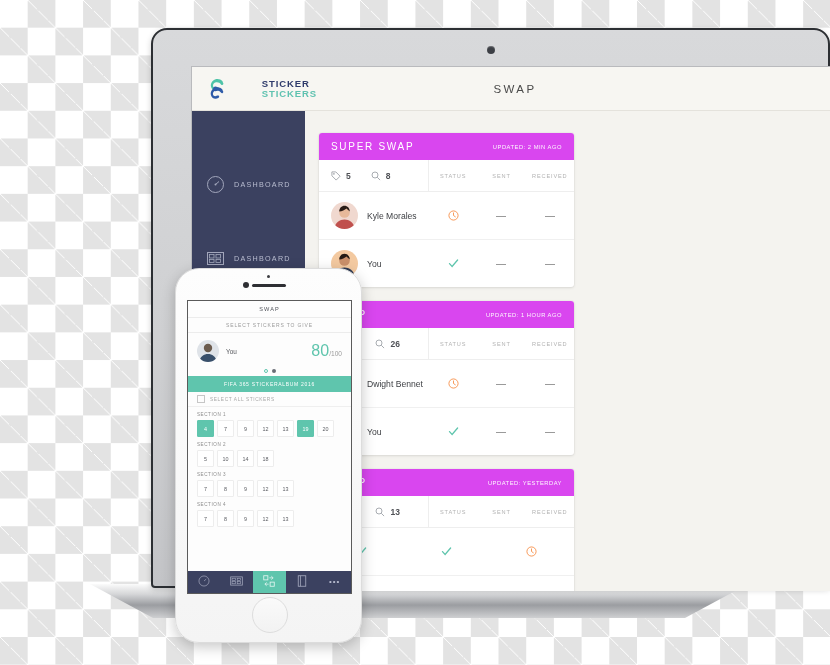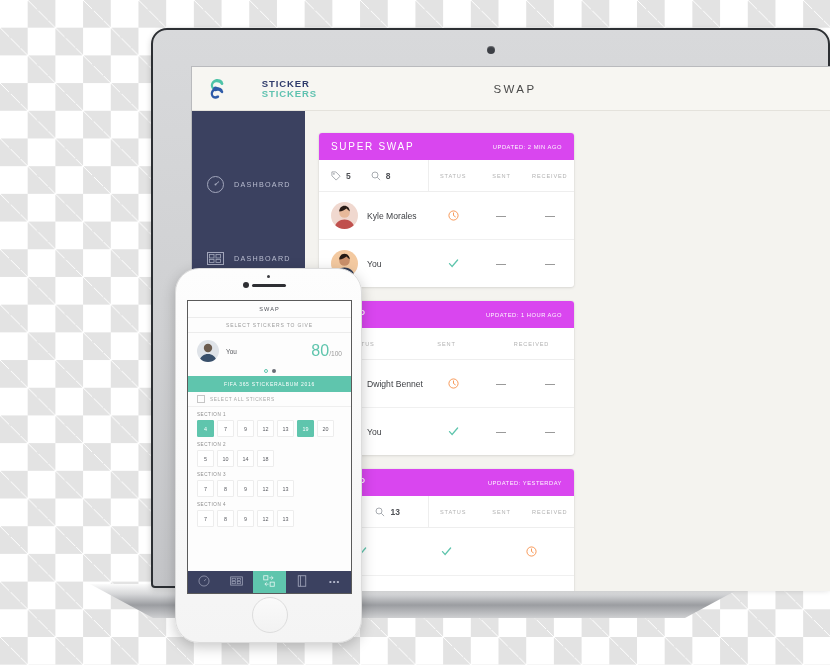--- a/index.html
+++ b/index.html
@@ -289,20 +289,36 @@
                 <span><span class="dash"></span></span>
               </div>
             </div>
           </div>
           <div class="card">
             <div class="card-head orange">
               <span class="card-title">SWAP</span>
               <span class="card-meta">UPDATED: 1 HOUR AGO</span>
             </div>
             <div class="card-cols">
+              <div class="stats">
+                <span class="stat">
+                  <svg width="10" height="10" viewBox="0 0 11 11">
+                    <path d="M1 1h4.3l4.7 4.7-4.3 4.3L1 5.3z" fill="none" stroke="#9fa3a9" stroke-width="1"></path>
+                    <circle cx="3.2" cy="3.2" r=".9" fill="#9fa3a9"></circle>
+                  </svg>
+                  <span class="stat-val">30</span>
+                </span>
+                <span class="stat">
+                  <svg width="10" height="10" viewBox="0 0 11 11">
+                    <circle cx="4.4" cy="4.4" r="3.3" fill="none" stroke="#9fa3a9" stroke-width="1"></circle>
+                    <line x1="6.9" y1="6.9" x2="10" y2="10" stroke="#9fa3a9" stroke-width="1"></line>
+                  </svg>
+                  <span class="stat-val">26</span>
+                </span>
+              </div>
               <div class="colhead">
                 <span>STATUS</span>
                 <span>SENT</span>
                 <span>RECEIVED</span>
               </div>
             </div>
             <div class="row">
               <div class="person">
                 <span class="avatar"><svg width="27" height="27" viewBox="0 0 27 27">
                     <rect width="27" height="27" fill="#e6e2d6"></rect>

